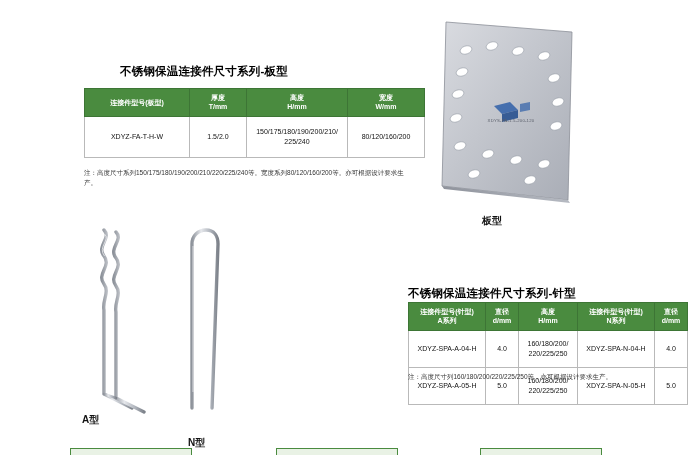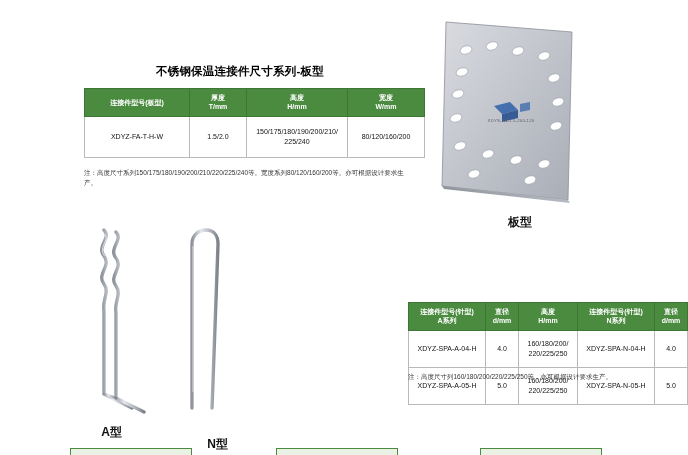--- a/index.html
+++ b/index.html
@@ -24,21 +24,21 @@
 
   
   .section-title {
     position: absolute;
     font-size: 11.5px;
     font-weight: bold;
     color: #000000;
     letter-spacing: 0.2px;
     white-space: nowrap;
   }
-  #title-plate { left: 120px; top: 64px; margin-left: 36px; }
+  #title-plate { left: 120px; top: 64px; }
   #title-pin   { left: 408px; top: 286px; }
 
   
   table.spec {
     position: absolute;
     border-collapse: collapse;
     table-layout: fixed;
     background: #ffffff;
   }
   table.spec th {
@@ -86,28 +86,28 @@
     font-size: 6.5px;
     line-height: 1.55;
     color: #333333;
   }
   #note-plate { left: 84px; top: 168px; width: 330px; }
   #note-pin   { left: 408px; top: 372px; width: 262px; }
 
   
   .caption {
     position: absolute;
-    font-size: 12px;
+    font-size: 10px;
     font-weight: bold;
     color: #111111;
-    text-align: right;
+    text-align: left;
     white-space: nowrap;
   }
   #cap-plate { left: 482px; top: 214px; width: 50px; }
-  #cap-a     { left: 82px;  top: 424px; width: 40px; }
+  #cap-a     { left: 82px;  top: 413px; width: 40px; }
   #cap-n     { left: 188px; top: 436px; width: 40px; }
 
   
   #plate-art {
     position: absolute;
     left: 432px;
     top: 14px;
     width: 152px;
     height: 194px;
   }
@@ -259,20 +259,21 @@
       <path d="M132 186 L 152 186" stroke-width="2.6"></path>
     </g>
     <g fill="none" stroke="#f2f3f5" stroke-width="0.9" opacity="0.8">
       <path d="M133 170 L 133 24"></path>
     </g>
   </svg>
 
   <div class="caption" id="cap-a">A型</div>
   <div class="caption" id="cap-n">N型</div>
 
+  <div class="section-title" id="title-pin">不锈钢保温连接件尺寸系列-针型</div>
 
   <table class="spec" id="table-pin">
     <thead>
       <tr>
         <th>
           <span>连接件型号(针型)</span><br>
           <span>A系列</span>
         </th>
         <th>
           <span>直径</span><br>

